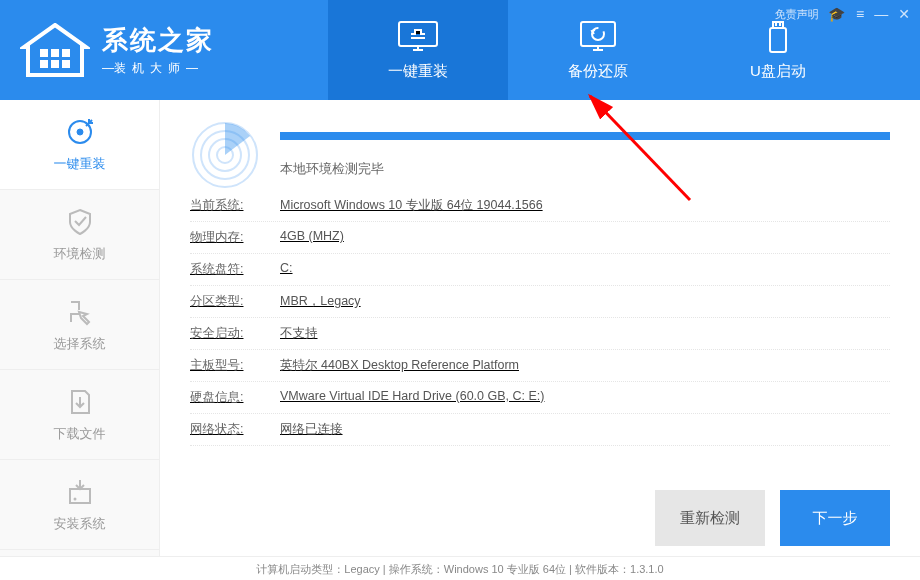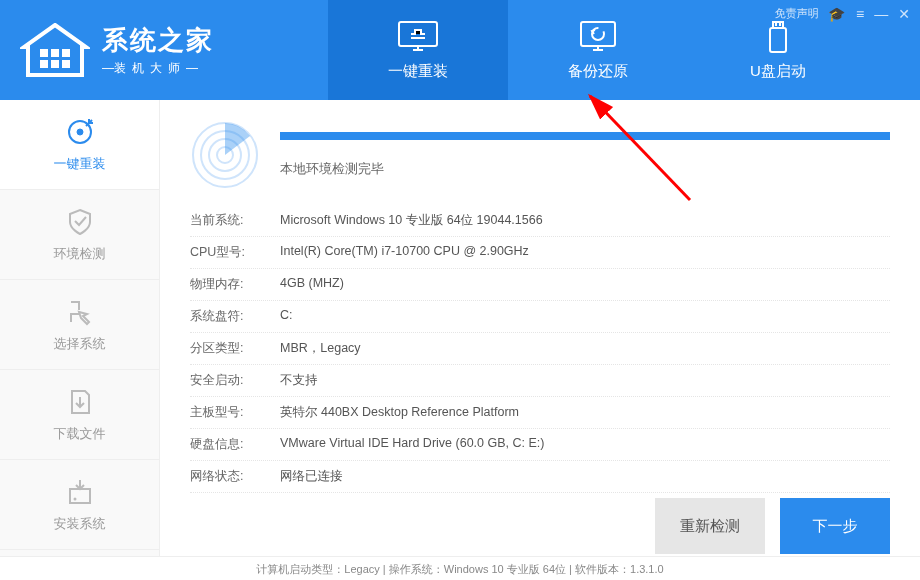--- a/index.html
+++ b/index.html
@@ -12,38 +12,38 @@
 .logo-title { font-size: 26px; font-weight: bold; letter-spacing: 2px; }
 .logo-sub { font-size: 12px; letter-spacing: 6px; margin-top: 2px; }
 .logo-sub::before, .logo-sub::after { content: "—"; letter-spacing: 0; }
 
 .top-tabs { display: flex; flex: 1; }
 .top-tab { flex: 1; max-width: 180px; display: flex; flex-direction: column; align-items: center; justify-content: center; gap: 8px; color: #fff; cursor: pointer; }
 .top-tab.active { background: #1976d8; }
 .top-tab-icon { width: 42px; height: 34px; }
 .top-tab-label { font-size: 15px; }
 
-.title-controls { position: absolute; right: 10px; top: 6px; display: flex; gap: 10px; color: #cfe4fb; font-size: 11px; }
+.title-controls { position: absolute; right: 10px; top: 6px; display: flex; align-items: center; gap: 10px; color: #cfe4fb; font-size: 11px; }
 .tc-btn { cursor: pointer; font-size: 14px; }
 
 .body { display: flex; height: 456px; }
 .sidebar { width: 160px; background: #f9f9f9; border-right: 1px solid #eee; }
 .side-item { height: 90px; display: flex; flex-direction: column; align-items: center; justify-content: center; gap: 8px; color: #999; font-size: 13px; cursor: pointer; border-bottom: 1px solid #eee; }
 .side-item.active { background: #fff; color: #2b8bed; }
 .side-item.active .side-ico { stroke: #2b8bed; fill: #2b8bed; }
 .side-ico { width: 30px; height: 30px; }
 
 .content { flex: 1; padding: 20px 30px 10px 30px; display: flex; flex-direction: column; position: relative; }
 .scan-row { display: flex; align-items: center; gap: 20px; }
 .radar { width: 70px; height: 70px; }
 .progress-area { flex: 1; }
 .progress-bar { height: 8px; background: #2b8bed; width: 100%; }
 .progress-text { color: #666; font-size: 13px; margin-top: 20px; }
 
-.info-list { margin-top: 15px; flex: 1; }
+.info-list { flex: 1; text-decoration: underline; }
 .info-row { display: flex; padding: 7px 0; border-bottom: 1px dotted #e5e5e5; font-size: 12.5px; }
 .info-label { width: 80px; color: #666; text-align: left; }
 .info-value { color: #555; flex: 1; padding-left: 10px; }
 
 .actions { display: flex; justify-content: flex-end; gap: 15px; margin-top: 5px; }
 .btn { width: 110px; height: 56px; border: none; font-size: 15px; cursor: pointer; }
 .btn-gray { background: #e6e6e6; color: #555; }
 .btn-blue { background: #2b8bed; color: #fff; }
 
 .statusbar { height: 24px; background: #fff; border-top: 1px solid #eee; font-size: 11px; color: #888; text-align: center; line-height: 24px; }
@@ -161,24 +161,20 @@
         <div class="progress-text">本地环境检测完毕</div>
       </div>
     </div>
 
     <div class="info-list">
       <div class="info-row">
           <span class="info-label">当前系统:</span>
           <span class="info-value">Microsoft Windows 10 专业版 64位 19044.1566</span>
         </div>
       <div class="info-row">
-          <span class="info-label">CPU型号:</span>
-          <span class="info-value">Intel(R) Core(TM) i7-10700 CPU @ 2.90GHz</span>
-        </div>
-      <div class="info-row">
           <span class="info-label">物理内存:</span>
           <span class="info-value">4GB (MHZ)</span>
         </div>
       <div class="info-row">
           <span class="info-label">系统盘符:</span>
           <span class="info-value">C:</span>
         </div>
       <div class="info-row">
           <span class="info-label">分区类型:</span>
           <span class="info-value">MBR，Legacy</span>

